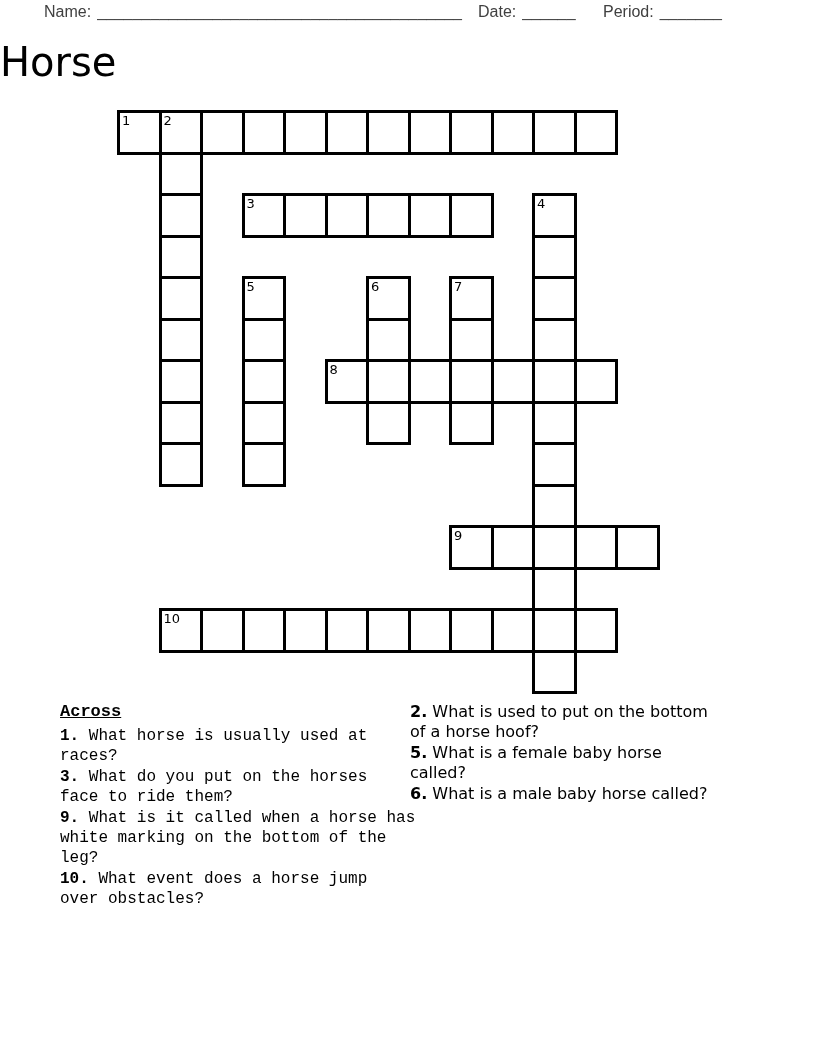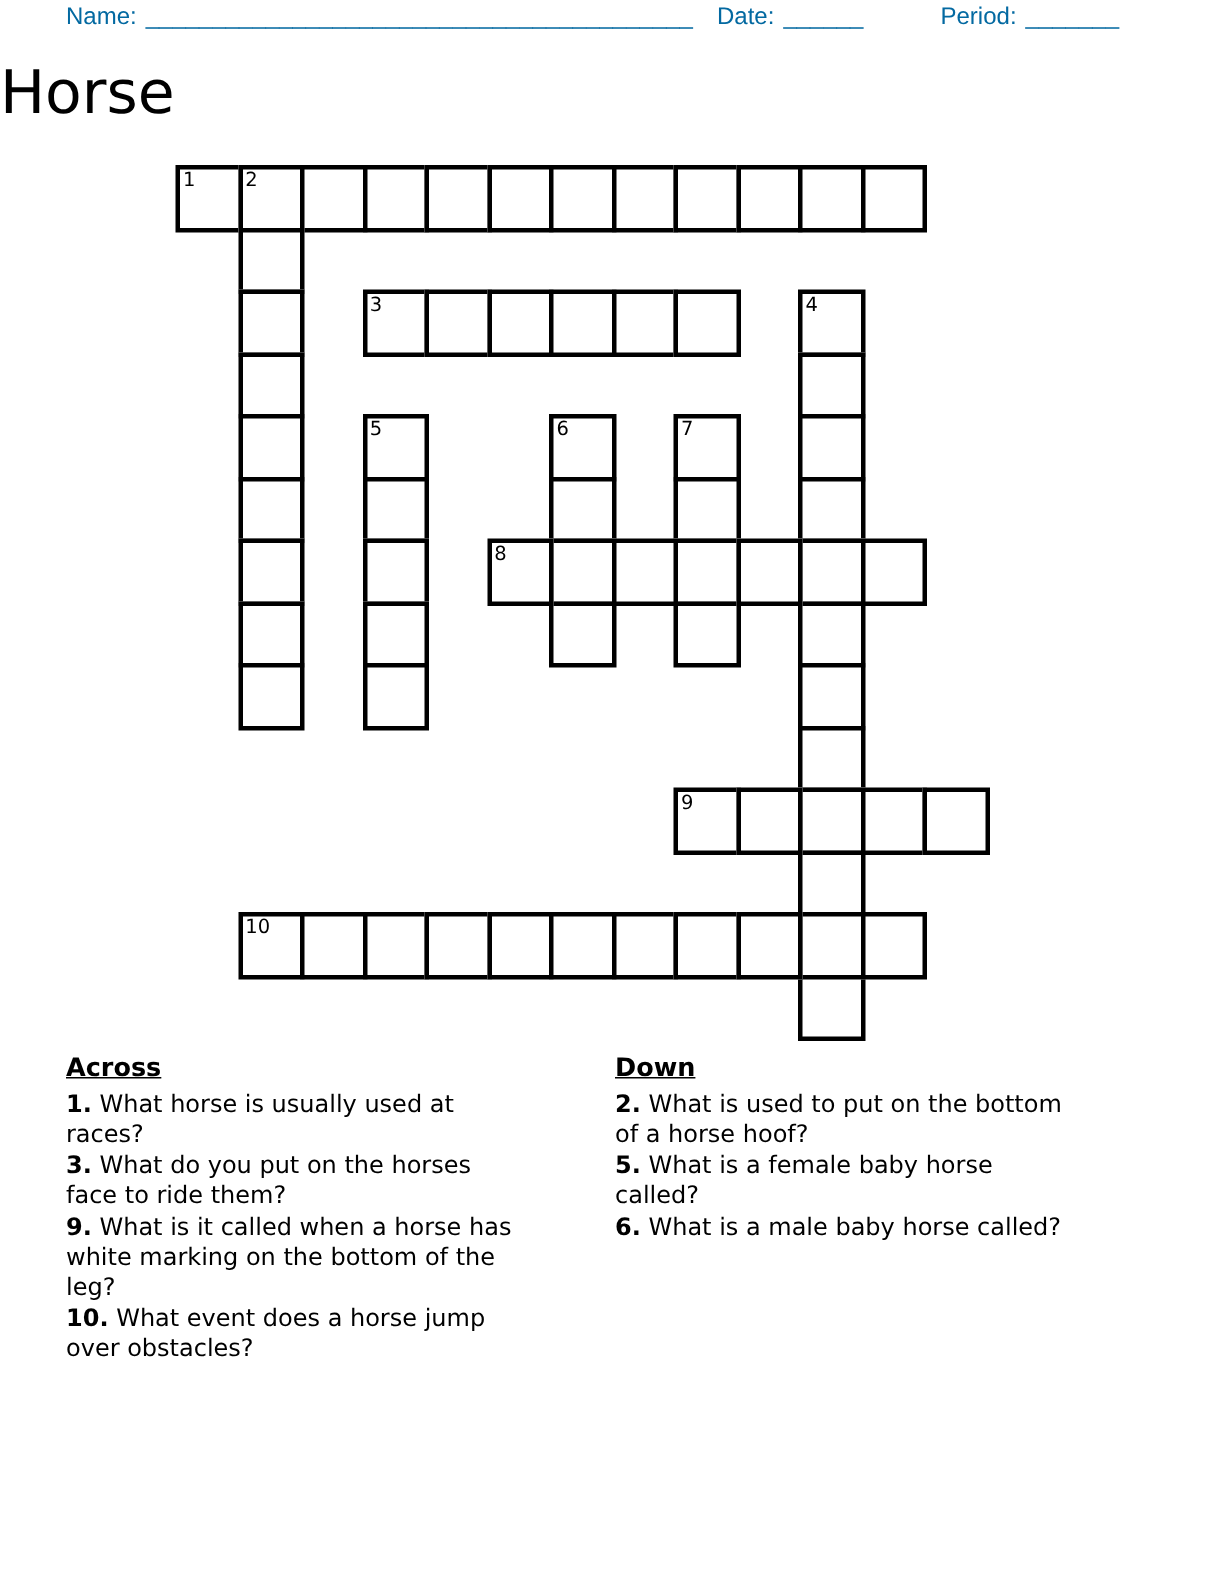--- a/index.html
+++ b/index.html
@@ -1,53 +1,53 @@
 <!DOCTYPE html>
 <html><head>
 <meta charset="utf-8">
 <style>
   html,body{margin:0;padding:0;background:#fff;}
   .page{position:relative;width:816px;height:1056px;background:#ffffff;overflow:hidden;
         font-family:"DejaVu Sans",sans-serif;color:#000;}
 
   
-  .header-field{position:absolute;top:3px;font:16px "Liberation Sans",sans-serif;color:#0369a1;white-space:nowrap;}
+  .header-field{position:absolute;top:3px;font:16px "Liberation Sans",sans-serif;color:#404040;white-space:nowrap;}
   .blank-line{margin-left:6px;letter-spacing:0;}
 
   
   .title{position:absolute;top:38px;left:0;width:816px;margin:0;text-align:left;
          font-family:"DejaVu Sans",sans-serif;font-size:40px;font-weight:400;line-height:48px;color:#000;}
 
   
   .grid{position:absolute;left:117px;top:110px;width:543px;height:585px;}
   .cell{position:absolute;width:44.5px;height:44.5px;box-sizing:border-box;
         background:#fff;border:3px solid #000;}
   .cellnum{position:absolute;top:0;left:2px;font-size:13px;line-height:15px;
            font-family:"DejaVu Sans",sans-serif;color:#000;}
 
   
   .clue-col{position:absolute;top:702px;width:362px;font-size:16px;line-height:20px;color:#000;}
-  .clue-col.left{left:44px;}
+  .clue-col.left{left:60px;font-family:Liberation Mono, monospace;}
   .clue-col.right{left:410px;}
   .clue-heading{font-size:17px;font-weight:bold;text-decoration:underline;line-height:20px;margin-bottom:4px;}
   .clue{white-space:pre-line;margin:0 0 1px 0;}
   .clue b{font-weight:bold;}
 </style>
 </head>
 <body>
 
 <div class="page">
 
   <div class="header-field" style="left:44px">
     <span>Name:</span><span class="blank-line">_________________________________________</span>
   </div>
   <div class="header-field" style="left:478px">
     <span>Date:</span><span class="blank-line">______</span>
   </div>
-  <div class="header-field" style="left:627px">
+  <div class="header-field" style="left:603px">
     <span>Period:</span><span class="blank-line">_______</span>
   </div>
 
   <h1 class="title">Horse</h1>
 
   <div class="grid">
       <div class="cell" style="left: 0px; top: 0px;">
         <span class="cellnum">1</span>
       </div>
       <div class="cell" style="left: 41.5px; top: 0px;">
@@ -147,21 +147,20 @@
 face to ride them?</div>
         <div class="clue"><b>9.</b> What is it called when a horse has
 white marking on the bottom of the
 leg?</div>
         <div class="clue"><b>10.</b> What event does a horse jump
 over obstacles?</div>
       </div>
   </div>
 
   <div class="clue-col right">
-    <div class="clue-heading">Down</div>
     <div>
         <div class="clue"><b>2.</b> What is used to put on the bottom
 of a horse hoof?</div>
         <div class="clue"><b>5.</b> What is a female baby horse
 called?</div>
         <div class="clue"><b>6.</b> What is a male baby horse called?</div>
       </div>
   </div>
 
 </div>

